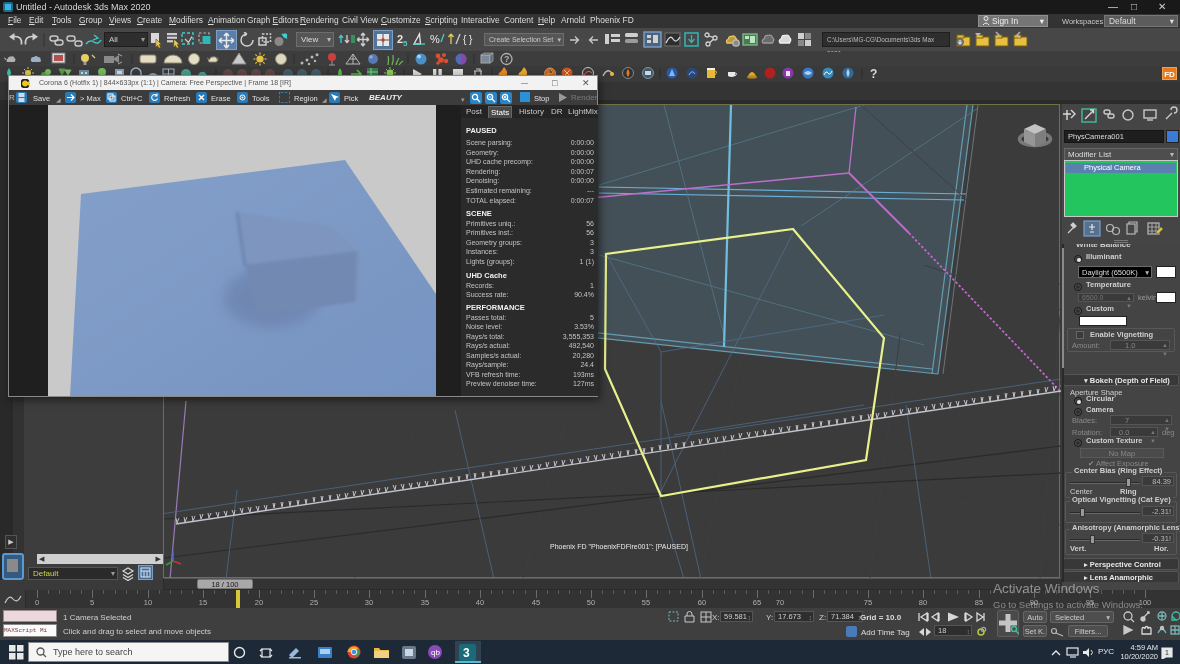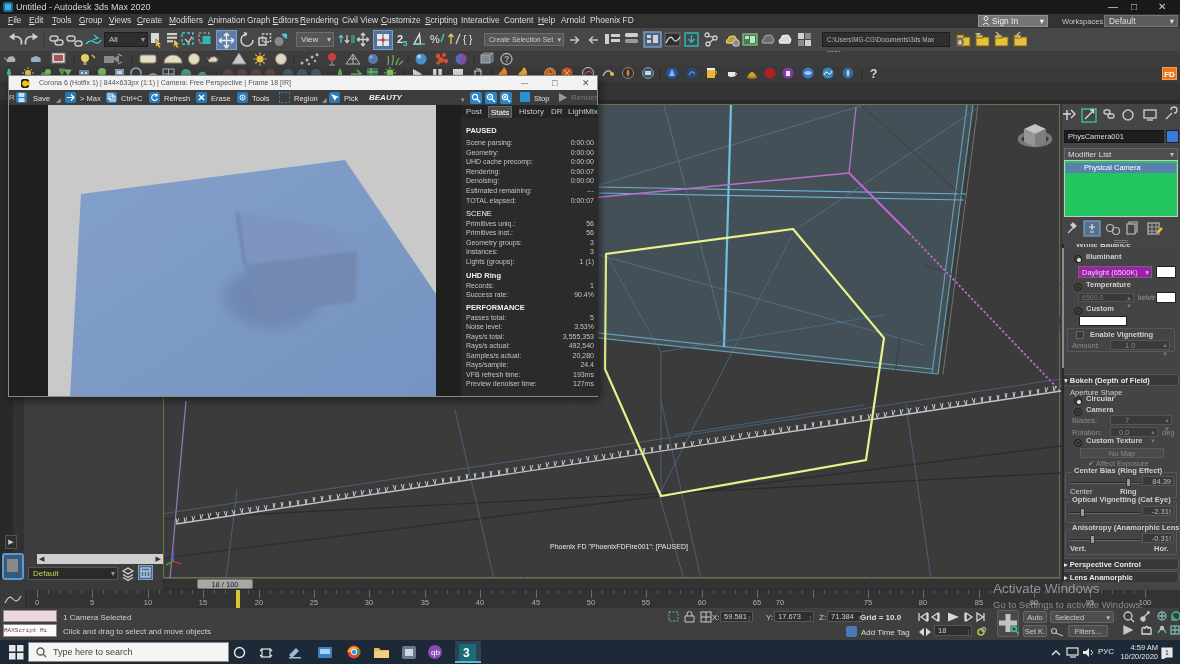--- a/index.html
+++ b/index.html
@@ -32,21 +32,21 @@
 .taskbar{left:0;top:640px;width:1180px;height:24px;background:#1d2936;}
 
 .vfb{left:8px;top:75px;width:590px;height:322px;background:#1f1f1f;border:1px solid #8a8a8a;box-shadow:2px 3px 8px rgba(0,0,0,.5);}
 .vfbtitle{position:absolute;left:0;top:0;width:100%;height:14px;background:#f2f2f2;color:#555;font-size:7px;line-height:14px;}
 .vfbtoolbar{position:absolute;left:0;top:14px;width:100%;height:15px;background:#3c3c3c;color:#e8e8e8;font-size:8px;line-height:15px;}
 .vfbstats{position:absolute;left:452px;top:29px;width:137px;height:292px;background:#2b2b2b;color:#c9c9c9;font-size:7px;}
 .rdo{width:8px;height:8px;border-radius:50%;background:#2e2e2e;border:1px solid #1a1a1a;box-shadow:inset 0 0 0 1px #555;}
 .rdo.on{background:#2e2e2e;}
 .rdo.on::after{content:"";position:absolute;left:2px;top:2px;width:4px;height:4px;border-radius:50%;background:#e8e8e8;}
 .lbl{color:#cfcfcf;font-size:7.5px;line-height:7px;white-space:nowrap;}
-.rollout{height:12px;background:#383838;border:1px solid #555;border-radius:2px;color:#e8e8e8;font-size:7.5px;line-height:11px;padding-left:0;}
+.rollout{height:12px;background:#383838;border:1px solid #555;border-radius:2px;color:#e8e8e8;font-size:7.5px;line-height:11px;padding-left:20px;}
 .grp{border:1px solid #585858;border-radius:2px;}
 .sld{height:2px;background:#2a2a2a;border-bottom:1px solid #666;}
 .sldh{width:5px;height:9px;background:#999;border:1px solid #333;}
 .fld{height:11px;background:#2e2e2e;border:1px solid #555;color:#ccc;font-size:7.5px;line-height:10px;padding:0 8px 0 3px;}
 .fld::after{content:"\2195";position:absolute;right:1px;top:1px;color:#888;font-size:7px;}
 .btn{height:12px;background:#4e4e4e;border:1px solid #666;border-radius:2px;color:#ccc;font-size:7.5px;line-height:11px;text-align:center;}
 .rnum{position:absolute;top:8px;color:#b0b0b0;font-size:7.5px;transform:translateX(-50%);}
 .vico{position:absolute;top:2px;}
 .vlbl{position:absolute;top:1px;color:#e0e0e0;font-size:7.5px;}
 .vtab{position:absolute;top:1px;color:#c9c9c9;font-size:8px;padding:1px 2px;}
@@ -660,21 +660,21 @@
           <rect x="84" y="3" width="11" height="11"></rect>
           <path d="M84 7 h11 M88 3 v11 M92 3 v11 M84 11 h11" stroke-width=".8"></path>
           <path d="M92 12 l5-5 2 2-5 5z" fill="#d8c050" stroke="#806818" stroke-width=".6"></path>
         </g>
     </svg>
     <div class="abs" style="left:52px;top:136px;width:14px;height:3px;border-top:1px solid #777;border-bottom:1px solid #777"></div>
     <div class="abs" style="left:0;top:140px;width:118px;height:338px;background:#444;overflow:hidden">
       <div class="abs" style="left:14px;top:-4px;color:#cfcfcf;font-size:8px;font-weight:bold">White Balance</div>
       <div class="abs rdo on" style="left:12px;top:11px"></div>
         <div class="abs lbl" style="left:24px;top:9px;font-weight:bold">Illuminant</div>
-      <div class="abs" style="left:16px;top:22px;width:74px;height:12px;background:#a21caf;border:1px solid #6a6a6a;color:#ddd;font-size:7.5px;line-height:11px;padding-left:3px">Daylight (6500K)<span class="abs" style="right:2px;color:#bbb">▾</span></div>
+      <div class="abs" style="left:16px;top:22px;width:74px;height:12px;background:#000000;border:1px solid #6a6a6a;color:#ddd;font-size:7.5px;line-height:11px;padding-left:3px">Daylight (6500K)<span class="abs" style="right:2px;color:#bbb">▾</span></div>
       <div class="abs" style="left:94px;top:22px;width:20px;height:12px;background:#fff;border:1px solid #222"></div>
       <div class="abs rdo" style="left:12px;top:39px"></div>
         <div class="abs lbl" style="left:24px;top:37px;font-weight:bold">Temperature</div>
       <div class="abs" style="left:16px;top:49px;width:56px;height:9px;background:#3a3a3a;border:1px solid #555;color:#777;font-size:7px;line-height:8px;padding-left:3px">6500.0<span class="abs" style="right:1px;color:#777;font-size:6px">▲<br>▼</span></div>
       <div class="abs lbl" style="left:76px;top:50px;color:#999">kelvin</div>
       <div class="abs" style="left:94px;top:48px;width:20px;height:11px;background:#fff;border:1px solid #222"></div>
       <div class="abs rdo" style="left:12px;top:63px"></div>
         <div class="abs lbl" style="left:24px;top:61px;font-weight:bold">Custom</div>
       <div class="abs" style="left:17px;top:72px;width:48px;height:10px;background:#fff;border:1px solid #222"></div>
       <div class="abs" style="left:5px;top:84px;width:108px;height:24px;border:1px solid #585858;border-radius:2px"></div>
@@ -1033,32 +1033,32 @@
           <div class="abs" style="left:5px;top:53px;color:#c4c4c4">UHD cache precomp:</div>
           <div class="abs" style="right:4px;top:53px;color:#c4c4c4">0:00:00</div>
           <div class="abs" style="left:5px;top:63px;color:#c4c4c4">Rendering:</div>
           <div class="abs" style="right:4px;top:63px;color:#c4c4c4">0:00:07</div>
           <div class="abs" style="left:5px;top:72px;color:#c4c4c4">Denoising:</div>
           <div class="abs" style="right:4px;top:72px;color:#c4c4c4">0:00:00</div>
           <div class="abs" style="left:5px;top:82px;color:#c4c4c4">Estimated remaining:</div>
           <div class="abs" style="right:4px;top:82px;color:#c4c4c4">---</div>
           <div class="abs" style="left:5px;top:92px;color:#c4c4c4">TOTAL elapsed:</div>
           <div class="abs" style="right:4px;top:92px;color:#c4c4c4">0:00:07</div>
-          <div class="abs" style="left:5px;top:104px;color:#f0f0f0;font-weight:normal;font-size:7.5px">SCENE</div>
+          <div class="abs" style="left:5px;top:104px;color:#f0f0f0;font-weight:bold;font-size:7.5px">SCENE</div>
           <div class="abs" style="left:5px;top:115px;color:#c4c4c4">Primitives uniq.:</div>
           <div class="abs" style="right:4px;top:115px;color:#c4c4c4">56</div>
           <div class="abs" style="left:5px;top:124px;color:#c4c4c4">Primitives inst.:</div>
           <div class="abs" style="right:4px;top:124px;color:#c4c4c4">56</div>
           <div class="abs" style="left:5px;top:134px;color:#c4c4c4">Geometry groups:</div>
           <div class="abs" style="right:4px;top:134px;color:#c4c4c4">3</div>
           <div class="abs" style="left:5px;top:143px;color:#c4c4c4">Instances:</div>
           <div class="abs" style="right:4px;top:143px;color:#c4c4c4">3</div>
           <div class="abs" style="left:5px;top:153px;color:#c4c4c4">Lights (groups):</div>
           <div class="abs" style="right:4px;top:153px;color:#c4c4c4">1 (1)</div>
-          <div class="abs" style="left:5px;top:166px;color:#f0f0f0;font-weight:bold;font-size:7.5px">UHD Ring</div>
+          <div class="abs" style="left:5px;top:166px;color:#f0f0f0;font-weight:bold;font-size:7.5px">UHD Cache</div>
           <div class="abs" style="left:5px;top:177px;color:#c4c4c4">Records:</div>
           <div class="abs" style="right:4px;top:177px;color:#c4c4c4">1</div>
           <div class="abs" style="left:5px;top:186px;color:#c4c4c4">Success rate:</div>
           <div class="abs" style="right:4px;top:186px;color:#c4c4c4">90.4%</div>
           <div class="abs" style="left:5px;top:198px;color:#f0f0f0;font-weight:bold;font-size:7.5px">PERFORMANCE</div>
           <div class="abs" style="left:5px;top:209px;color:#c4c4c4">Passes total:</div>
           <div class="abs" style="right:4px;top:209px;color:#c4c4c4">5</div>
           <div class="abs" style="left:5px;top:218px;color:#c4c4c4">Noise level:</div>
           <div class="abs" style="right:4px;top:218px;color:#c4c4c4">3.53%</div>
           <div class="abs" style="left:5px;top:228px;color:#c4c4c4">Rays/s total:</div>

